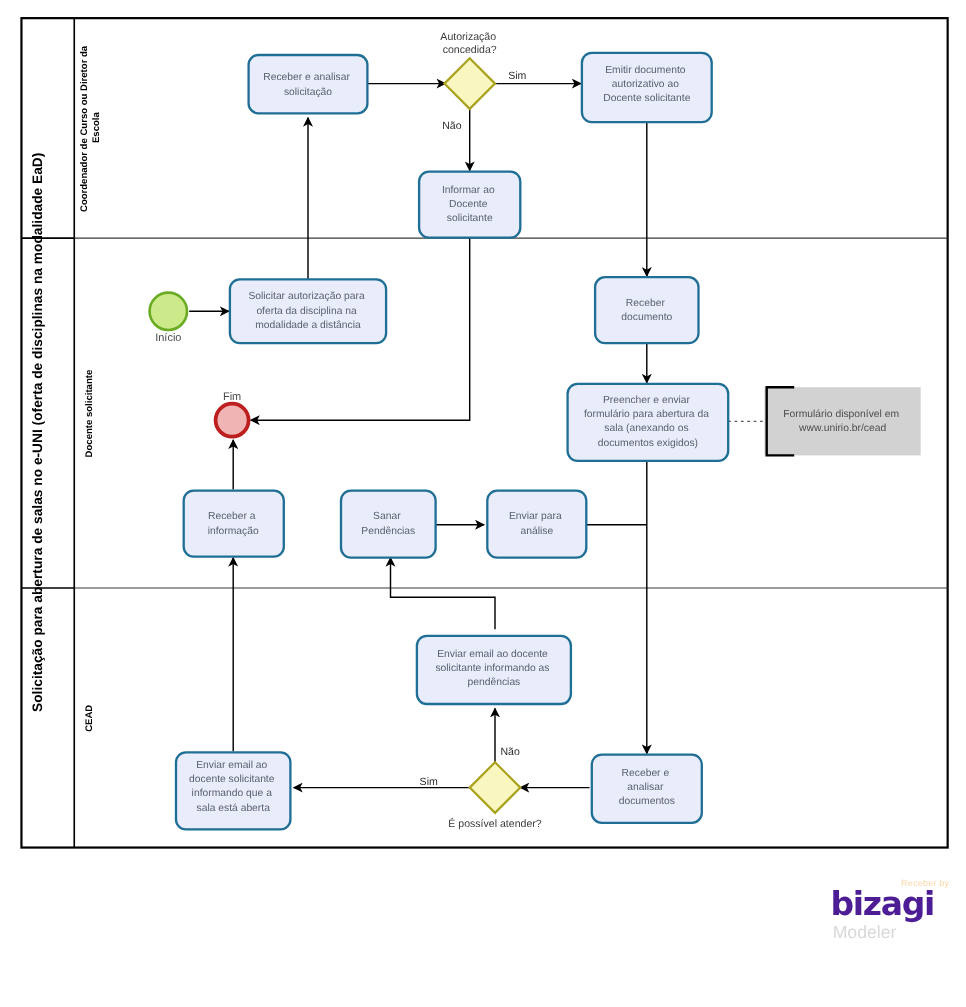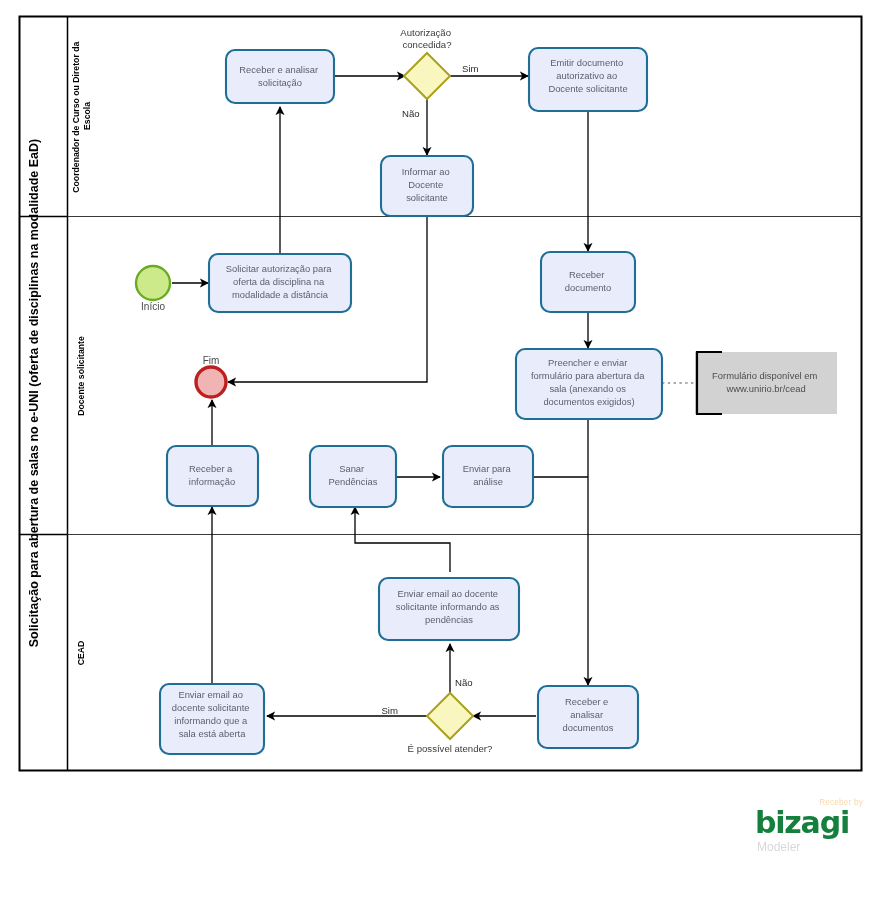--- a/index.html
+++ b/index.html
@@ -61,27 +61,27 @@
     position:absolute;left:745px;top:798px;
     width:120px;height:62px;user-select:none;
   }
   #bizagi .powered{
     position:absolute;right:2px;top:0px;
     font-size:8.2px;color:#fbd7a6;letter-spacing:.2px;
     font-family:"Liberation Sans","DejaVu Sans",sans-serif;
   }
   #bizagi .wordmark{
     position:absolute;left:10px;top:10px;
-    font-size:30px;line-height:30px;color:#15803d;
+    font-size:30px;line-height:30px;color:#4c1d95;
     font-weight:bold;letter-spacing:-1.2px;
     font-family:"DejaVu Sans",sans-serif;
   }
   #bizagi .modeler{
     position:absolute;left:12px;top:42px;
-    font-size:12px;color:#d8d8d8;
+    font-size:16px;color:#d8d8d8;
     font-family:"Liberation Sans","DejaVu Sans",sans-serif;
   }
 </style>
 </head>
 <body>
 
 <div id="canvas">
 
   <svg class="diagram" viewBox="0 0 878 915">
     <defs>

